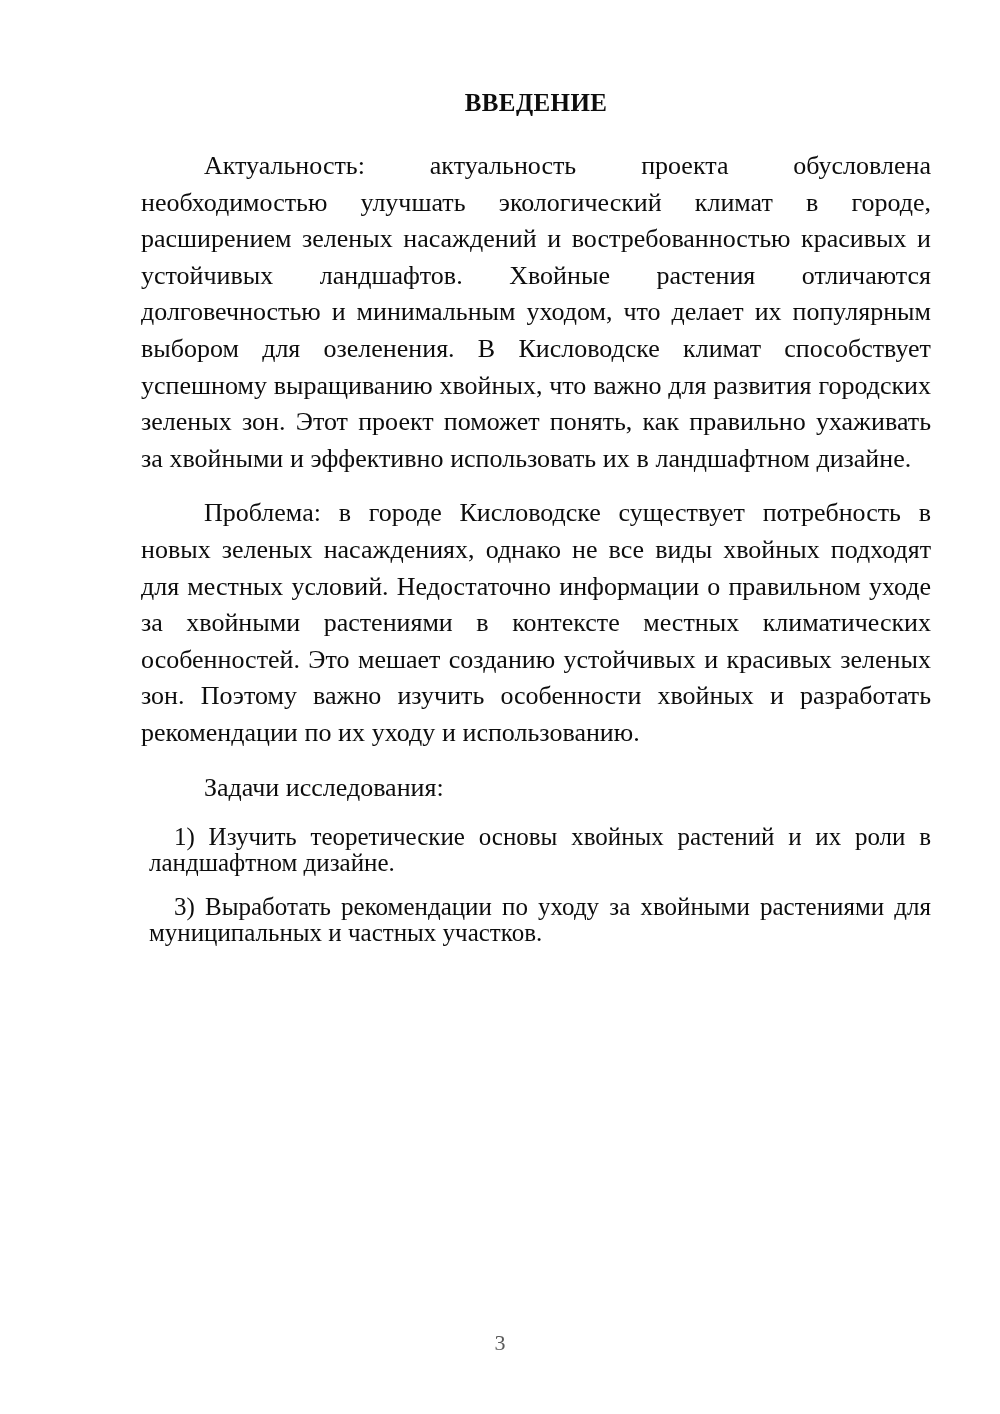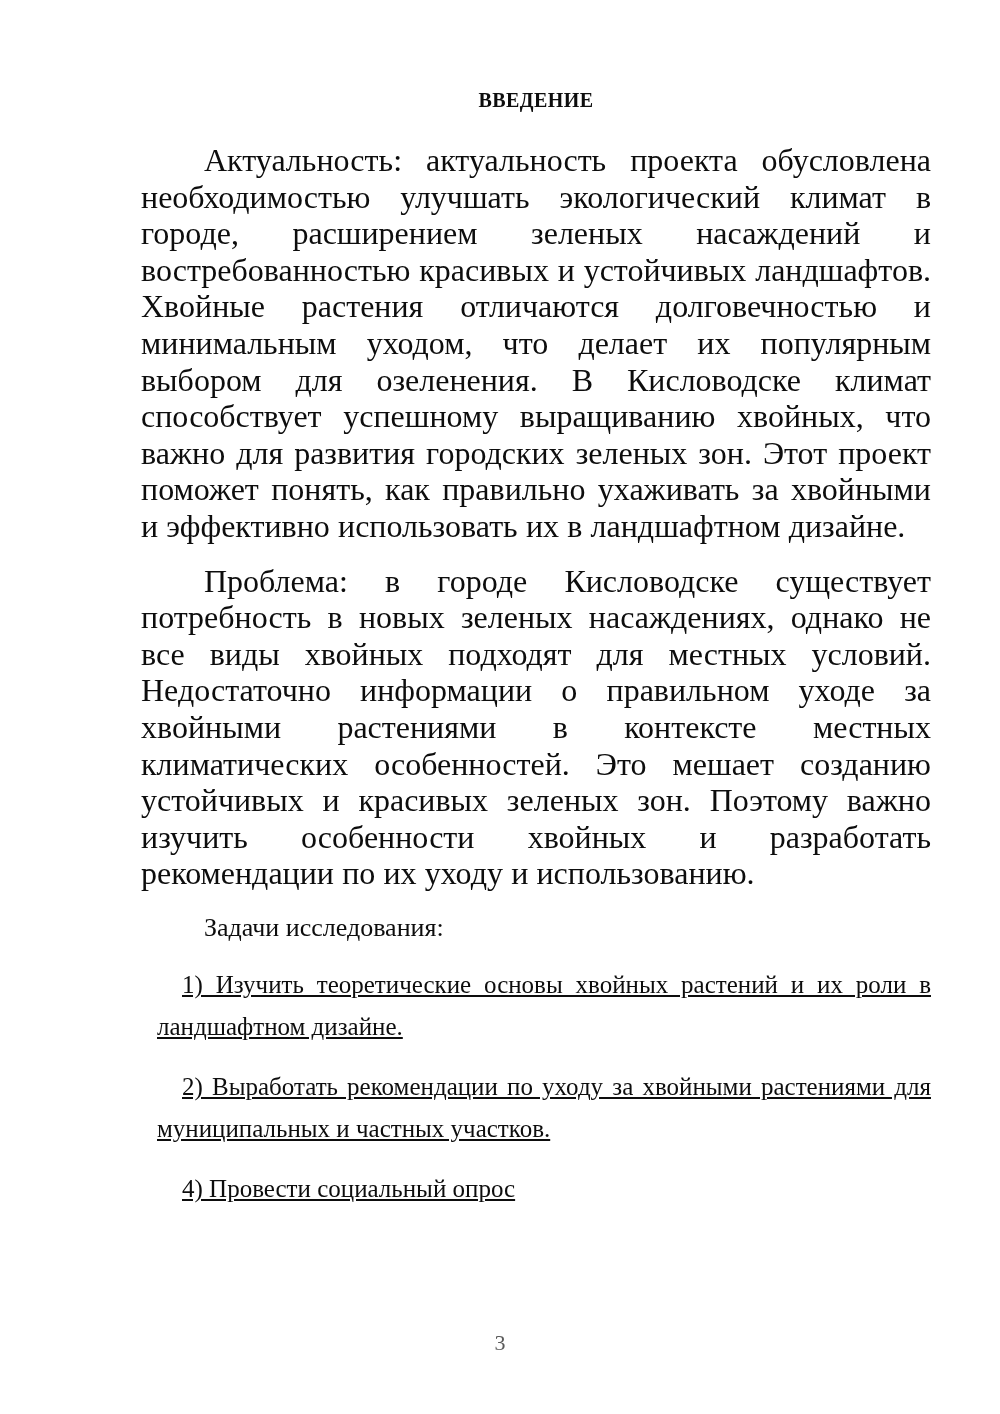--- a/index.html
+++ b/index.html
@@ -19,52 +19,51 @@
     box-sizing: border-box;
     overflow: hidden;
   }
   .content {
     position: absolute;
     left: 141px;
     top: 88px;
     width: 790px;
   }
   .doc-title {
-    font-size: 20px;
+    font-size: 25px;
     font-weight: bold;
     text-align: center;
     letter-spacing: 0.4px;
     margin: 0 0 30px 0;
     line-height: 1.2;
   }
   p.para {
-    font-size: 32px;
+    font-size: 26px;
     line-height: 36.6px;
     text-align: justify;
     text-justify: inter-word;
     margin: 0 0 18px 0;
     text-indent: 63px;
     hyphens: none;
     word-spacing: 0.2px;
   }
   p.task-head {
     font-size: 26px;
     line-height: 36.6px;
     text-align: left;
     margin: 0 0 18px 0;
     text-indent: 63px;
   }
   p.list-item {
     font-size: 25px;
-    line-height: 42px;
+    line-height: 26px;
     text-align: justify;
     text-justify: inter-word;
-    margin: 0 0 18px 16px;
+    margin: 0 0 18px 8px;
     text-indent: 25px;
-    text-decoration: underline;
   }
   p.list-item.short {
     text-align: left;
   }
   .page-number {
     position: absolute;
     left: 0;
     right: 0;
     top: 1330px;
     text-align: center;
@@ -83,21 +82,20 @@
     <p class="para">Актуальность: актуальность проекта обусловлена необходимостью улучшать экологический климат в городе, расширением зеленых насаждений и востребованностью красивых и устойчивых ландшафтов. Хвойные растения отличаются долговечностью и минимальным уходом, что делает их популярным выбором для озеленения. В Кисловодске климат способствует успешному выращиванию хвойных, что важно для развития городских зеленых зон. Этот проект поможет понять, как правильно ухаживать за хвойными и эффективно использовать их в ландшафтном дизайне.</p>
 
     <p class="para">Проблема: в городе Кисловодске существует потребность в новых зеленых насаждениях, однако не все виды хвойных подходят для местных условий. Недостаточно информации о правильном уходе за хвойными растениями в контексте местных климатических особенностей. Это мешает созданию устойчивых и красивых зеленых зон. Поэтому важно изучить особенности хвойных и разработать рекомендации по их уходу и использованию.</p>
 
 
     <p class="task-head">Задачи исследования:</p>
 
     <p class="list-item">1) Изучить теоретические основы хвойных растений и их роли в ландшафтном дизайне.</p>
 
 
-    <p class="list-item">2) Выработать рекомендации по уходу за хвойными растениями для муниципальных и частных участков.</p>
+    <p class="list-item">3) Выработать рекомендации по уходу за хвойными растениями для муниципальных и частных участков.</p>
 
-    <p class="list-item short">4) Провести социальный опрос</p>
 
 
   </div>
 
   <div class="page-number">3</div>
 </div>
 
 </body></html>

